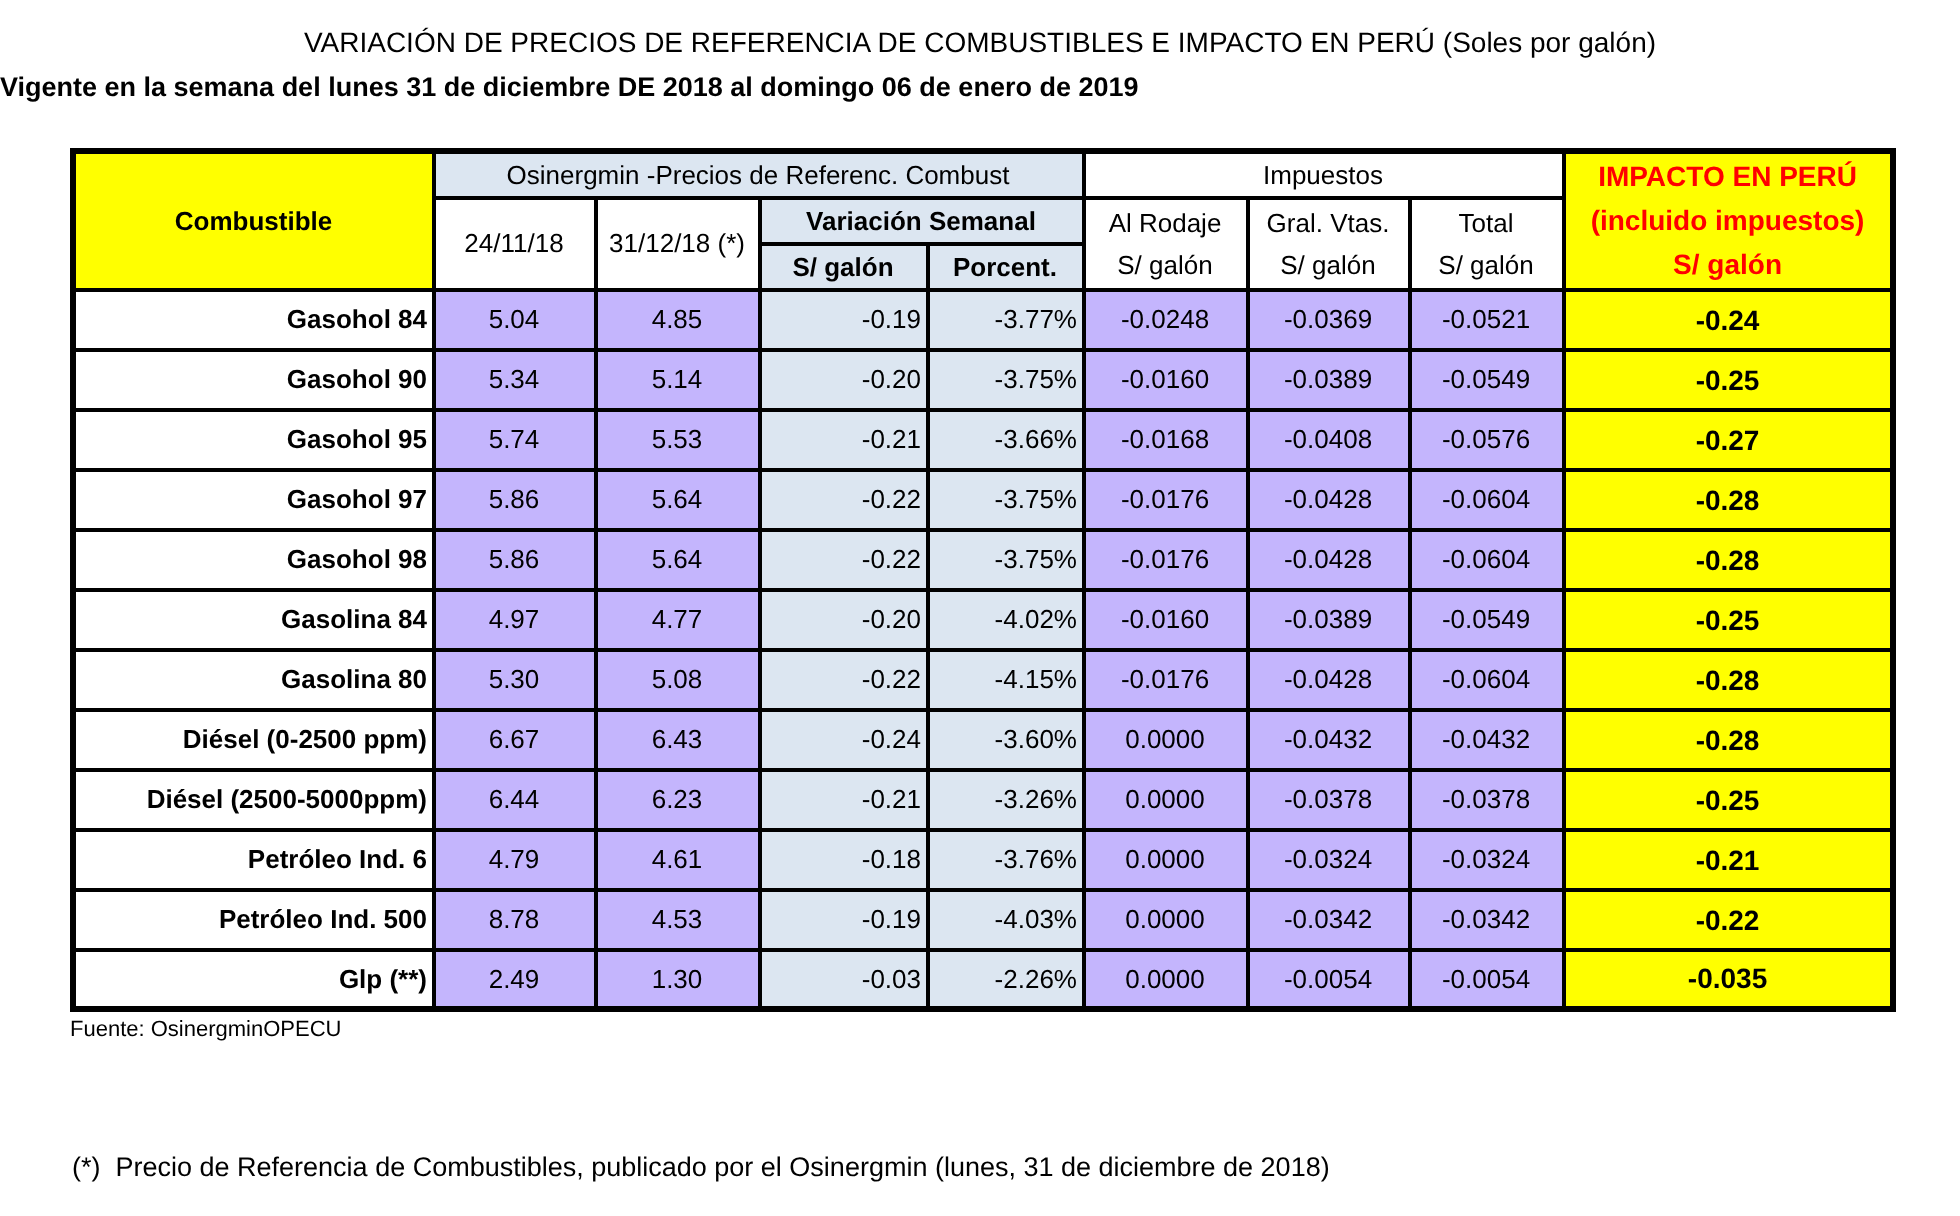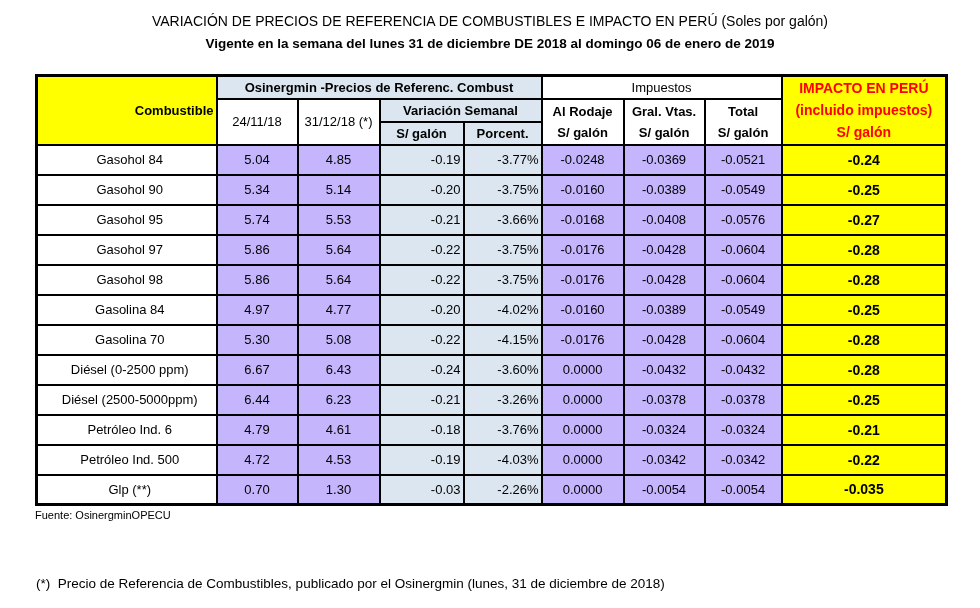--- a/index.html
+++ b/index.html
@@ -17,21 +17,21 @@
     width: 100%;
     text-align: center;
     font-size: 14px;
     font-weight: normal;
     color: #000;
   }
   .subtitle {
     position: absolute;
     top: 36px; left: 0;
     width: 100%;
-    text-align: center;
+    text-align: left;
     font-size: 13.5px;
     font-weight: bold;
     color: #000;
   }
   table.price-table {
     position: absolute;
     left: 35px; top: 74px;
     width: 910px;
     border-collapse: collapse;
     table-layout: fixed;
@@ -46,36 +46,36 @@
     overflow: hidden;
     padding: 0 2px;
   }
   .price-table thead tr { height: 23px; }
   .price-table tbody tr { height: 30px; }
 
   .bg-yellow { background: #ffff00; }
   .bg-blue   { background: #dce6f1; }
   .bg-white  { background: #ffffff; }
 
-  th.cell-combustible { font-weight: bold; text-align: right; }
-  th.cell-group-osinergmin { font-weight: bold; }
+  th.cell-combustible { font-weight: bold; }
+  th.cell-group-osinergmin { font-weight: normal; }
   th.cell-group-impuestos { font-weight: normal; }
   th.cell-date { font-weight: normal; }
   th.cell-variacion { font-weight: bold; }
   th.cell-var-sub { font-weight: bold; }
-  th.cell-tax { font-weight: bold; line-height: 21px; }
+  th.cell-tax { font-weight: normal; line-height: 21px; }
   th.cell-impacto {
     font-weight: bold;
     color: #ff0000;
     font-size: 14px;
     line-height: 22px;
   }
   td.col0 {
-    text-align: center;
-    font-weight: normal;
+    text-align: right;
+    font-weight: bold;
     padding-left: 8px;
   }
   td.col3, td.col4 { background: #dce6f1; text-align: right; }
   td.col1, td.col2, td.col5, td.col6, td.col7 { background: #c4b5fd; }
   td.col8 {
     background: #ffff00;
     font-weight: bold;
     font-size: 14px;
   }
   .table-footer {
@@ -211,21 +211,21 @@
           <td class="col1">4.97</td>
           <td class="col2">4.77</td>
           <td class="col3">-0.20</td>
           <td class="col4">-4.02%</td>
           <td class="col5">-0.0160</td>
           <td class="col6">-0.0389</td>
           <td class="col7">-0.0549</td>
           <td class="col8">-0.25</td>
         </tr>
         <tr>
-          <td class="col0">Gasolina 70</td>
+          <td class="col0">Gasolina 80</td>
           <td class="col1">5.30</td>
           <td class="col2">5.08</td>
           <td class="col3">-0.22</td>
           <td class="col4">-4.15%</td>
           <td class="col5">-0.0176</td>
           <td class="col6">-0.0428</td>
           <td class="col7">-0.0604</td>
           <td class="col8">-0.28</td>
         </tr>
         <tr>
@@ -256,32 +256,32 @@
           <td class="col2">4.61</td>
           <td class="col3">-0.18</td>
           <td class="col4">-3.76%</td>
           <td class="col5">0.0000</td>
           <td class="col6">-0.0324</td>
           <td class="col7">-0.0324</td>
           <td class="col8">-0.21</td>
         </tr>
         <tr>
           <td class="col0">Petróleo Ind. 500</td>
-          <td class="col1">4.72</td>
+          <td class="col1">8.78</td>
           <td class="col2">4.53</td>
           <td class="col3">-0.19</td>
           <td class="col4">-4.03%</td>
           <td class="col5">0.0000</td>
           <td class="col6">-0.0342</td>
           <td class="col7">-0.0342</td>
           <td class="col8">-0.22</td>
         </tr>
         <tr>
           <td class="col0">Glp (**)</td>
-          <td class="col1">0.70</td>
+          <td class="col1">2.49</td>
           <td class="col2">1.30</td>
           <td class="col3">-0.03</td>
           <td class="col4">-2.26%</td>
           <td class="col5">0.0000</td>
           <td class="col6">-0.0054</td>
           <td class="col7">-0.0054</td>
           <td class="col8">-0.035</td>
         </tr>
       </tbody>
   </table>

